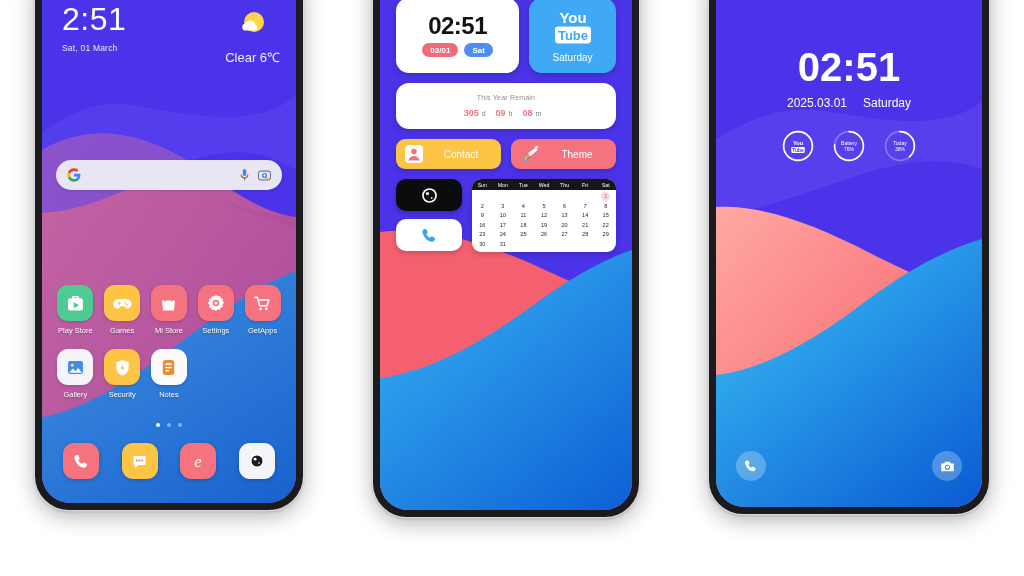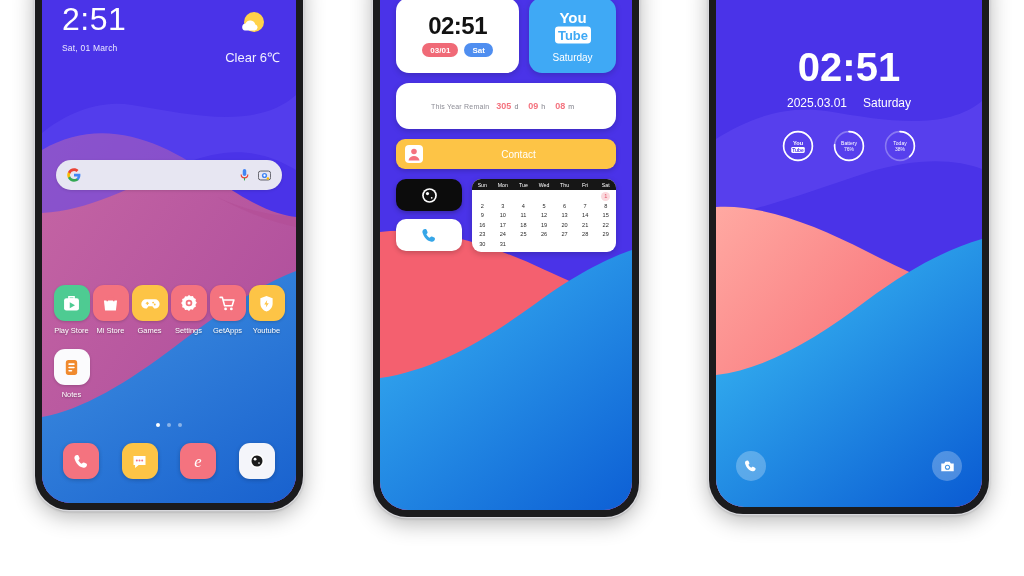--- a/index.html
+++ b/index.html
@@ -70,21 +70,21 @@
     background: #e7e6f2;
     display: flex; align-items: center; gap: 8px;
     padding: 0 11px;
     z-index: 20;
     box-shadow: 0 1px 3px rgba(0,0,0,.12);
   }
   .sb-spacer { flex: 1; }
 
   .appgrid {
     position: absolute; left: 10px; right: 10px; top: 320px;
-    display: grid; grid-template-columns: repeat(6, 1fr);
+    display: grid; grid-template-columns: repeat(5, 1fr);
     row-gap: 14px;
     z-index: 20;
   }
   .app { display: flex; flex-direction: column; align-items: center; gap: 5px; }
   .app-ico {
     width: 36px; height: 36px; border-radius: 11px;
     display: flex; align-items: center; justify-content: center;
     box-shadow: 0 1px 3px rgba(0,0,0,.18);
   }
   .app-lbl { font-size: 7.5px; color: #fff; text-shadow: 0 1px 2px rgba(0,0,0,.35); }
@@ -126,21 +126,21 @@
   .w-youtube {
     flex: 1; height: 75px; border-radius: 13px;
     background: #3fa9f5;
     display: flex; flex-direction: column; align-items: center; justify-content: center; gap: 6px;
     box-shadow: 0 2px 6px rgba(0,0,0,.18);
   }
   .yt-lbl { font-size: 10px; color: #fff; }
 
   .w-year {
     margin-top: 10px; height: 46px; width: 100%;
-    display: flex; flex-direction: row; align-items: center; justify-content: center; gap: 7px;
+    display: flex; flex-direction: column; align-items: center; justify-content: center; gap: 7px;
   }
   .yr-title { font-size: 7px; color: #8d8d96; letter-spacing: .2px; }
   .yr-line { display: flex; align-items: baseline; gap: 3px; font-size: 9px; }
   .yr-num { color: #f4737f; font-weight: 700; }
   .yr-unit { color: #7b7b85; font-size: 7px; margin-right: 7px; }
 
   .w-shortcuts { margin-top: 10px; display: flex; gap: 10px; }
   .shortcut {
     flex: 1; height: 30px; border-radius: 9px;
     display: flex; align-items: center; gap: 7px; padding: 0 9px;
@@ -297,73 +297,83 @@
             <svg width="21" height="21" viewBox="0 0 24 24">
               <rect x="3.5" y="6" width="17" height="14" rx="2.6" fill="#fff"></rect>
               <path d="M9 4.2h6v2.6H9z" fill="none" stroke="#fff" stroke-width="1.6"></path>
               <path d="M10 10.5v7l6-3.5z" fill="#4ecb92"></path>
             </svg>
           </div>
           <div class="app-lbl">Play Store</div>
         </div>
 
         <div class="app">
-          <div class="app-ico" style="background:#f4737f">
-            <svg width="21" height="21" viewBox="0 0 24 24">
-              <path d="M4.5 8.5h15l-1.3 11.5h-12.4z" fill="#fff"></path>
-              <path d="M8.3 9.5V7.3a3.7 3.7 0 0 1 7.4 0v2.2" fill="none" stroke="#f4737f" stroke-width="1.7"></path>
-            </svg>
-          </div>
-          <div class="app-lbl">Mi Store</div>
-        </div>
-
-        <div class="app">
           <div class="app-ico" style="background:#fdc446">
             <svg width="22" height="22" viewBox="0 0 24 24">
               <path d="M6.5 8h11a5 5 0 0 1 0 10h-.9l-2-2.5h-4.2L8.4 18h-.9a5 5 0 0 1 0-10z" fill="#fff"></path>
               <rect x="7.3" y="11.7" width="3.6" height="1.2" rx=".6" fill="#fdc446"></rect>
               <rect x="8.5" y="10.5" width="1.2" height="3.6" rx=".6" fill="#fdc446"></rect>
               <circle cx="15.4" cy="11.5" r="1" fill="#fdc446"></circle>
               <circle cx="17.2" cy="13.6" r="1" fill="#fdc446"></circle>
             </svg>
           </div>
           <div class="app-lbl">Games</div>
         </div>
 
         <div class="app">
           <div class="app-ico" style="background:#f4737f">
+            <svg width="21" height="21" viewBox="0 0 24 24">
+              <path d="M4.5 8.5h15l-1.3 11.5h-12.4z" fill="#fff"></path>
+              <path d="M8.3 9.5V7.3a3.7 3.7 0 0 1 7.4 0v2.2" fill="none" stroke="#f4737f" stroke-width="1.7"></path>
+            </svg>
+          </div>
+          <div class="app-lbl">Mi Store</div>
+        </div>
+
+        <div class="app">
+          <div class="app-ico" style="background:#f4737f">
             <svg width="22" height="22" viewBox="0 0 24 24">
               <path d="M12 3.2l1.9 1.5 2.4-.4 1 2.2 2.2 1-.4 2.4 1.5 1.9-1.5 1.9.4 2.4-2.2 1-1 2.2-2.4-.4L12 20.8l-1.9-1.5-2.4.4-1-2.2-2.2-1 .4-2.4L3.4 12l1.5-1.9-.4-2.4 2.2-1 1-2.2 2.4.4z" fill="#fff"></path>
               <circle cx="12" cy="12" r="3.6" fill="#f4737f"></circle>
               <circle cx="12" cy="12" r="1.7" fill="#fff"></circle>
             </svg>
           </div>
           <div class="app-lbl">Settings</div>
         </div>
 
         <div class="app">
           <div class="app-ico" style="background:#f4737f">
             <svg width="21" height="21" viewBox="0 0 24 24">
               <path d="M3.5 5h2.6l2.6 9.6h8.6l2-6.6H7.4" fill="none" stroke="#fff" stroke-width="1.8" stroke-linecap="round" stroke-linejoin="round"></path>
               <circle cx="9.8" cy="18.2" r="1.6" fill="#fff"></circle>
               <circle cx="16.4" cy="18.2" r="1.6" fill="#fff"></circle>
             </svg>
           </div>
           <div class="app-lbl">GetApps</div>
         </div>
 
+        <div class="app">
+          <div class="app-ico" style="background:#f4f5fa">
+            <svg width="21" height="21" viewBox="0 0 24 24">
+              <rect x="3.5" y="4.5" width="17" height="15" rx="2.6" fill="#3d8de8"></rect>
+              <circle cx="8.4" cy="9.4" r="1.7" fill="#ffe27a"></circle>
+              <path d="M4.6 18l4.4-5 3.1 3.3 2.9-3.6 4.4 5.3z" fill="#ffffff"></path>
+            </svg>
+          </div>
+          <div class="app-lbl">Gallery</div>
+        </div>
 
         <div class="app">
           <div class="app-ico" style="background:#fdc446">
             <svg width="21" height="21" viewBox="0 0 24 24">
               <path d="M12 3.3l7 2.6v6c0 4.4-3 8-7 9.2-4-1.2-7-4.8-7-9.2v-6z" fill="#fff"></path>
               <path d="M12.8 8l-3.4 5h2.4l-.6 3.6 3.4-5h-2.4z" fill="#fdc446"></path>
             </svg>
           </div>
-          <div class="app-lbl">Youtube</div>
+          <div class="app-lbl">Security</div>
         </div>
 
         <div class="app">
           <div class="app-ico" style="background:#fbfbfd">
             <svg width="21" height="21" viewBox="0 0 24 24">
               <rect x="5.5" y="3.5" width="13" height="17" rx="3" fill="#f08a2e"></rect>
               <rect x="8.3" y="7.2" width="7.4" height="1.9" rx=".95" fill="#fff"></rect>
               <rect x="8.3" y="11" width="7.4" height="1.9" rx=".95" fill="#fff"></rect>
               <rect x="8.3" y="14.8" width="4.6" height="1.9" rx=".95" fill="#fff"></rect>
             </svg>
@@ -486,20 +496,30 @@
         </div>
 
         <div class="w-shortcuts">
           <div class="shortcut contact">
             <svg width="18" height="18" viewBox="0 0 22 22">
               <rect x="0" y="0" width="22" height="22" rx="5" fill="#ffffff"></rect>
               <circle cx="11" cy="8" r="3.4" fill="#f4737f"></circle>
               <path d="M4.2 19c.7-3.6 3.4-5.5 6.8-5.5s6.1 1.9 6.8 5.5z" fill="#f4737f"></path>
             </svg>
             <span class="sc-lbl">Contact</span>
+          </div>
+          <div class="shortcut theme">
+            <svg width="20" height="18" viewBox="0 0 24 22">
+              <path d="M3 16.5 L10 12 l3 4.5 -7 3.8z" fill="#4fc0d8"></path>
+              <path d="M5.5 15.2 L11.2 11.6 l1.6 2.6 -5.8 3.4z" fill="#f2c23e"></path>
+              <path d="M7.8 16.1 L12.3 13.2 l1 1.8 -4.6 2.7z" fill="#e4594f"></path>
+              <path d="M9.5 10 L19 3.2 l2.2 2.9 -8.6 7.6z" fill="#ffffff"></path>
+              <rect x="17.6" y="1.4" width="4.6" height="3.2" rx="1.2" transform="rotate(-34 19.9 3)" fill="#e8e8ee"></rect>
+            </svg>
+            <span class="sc-lbl">Theme</span>
           </div>
         </div>
 
         <div class="w-bottom">
           <div class="w-left-col">
             <div class="tile-cam">
               <svg width="21" height="21" viewBox="0 0 24 24">
                 <circle cx="12" cy="12" r="8.4" fill="#fff"></circle>
                 <circle cx="12" cy="12" r="6.5" fill="#101010"></circle>
                 <circle cx="9.7" cy="9.8" r="1.8" fill="#fff"></circle>

